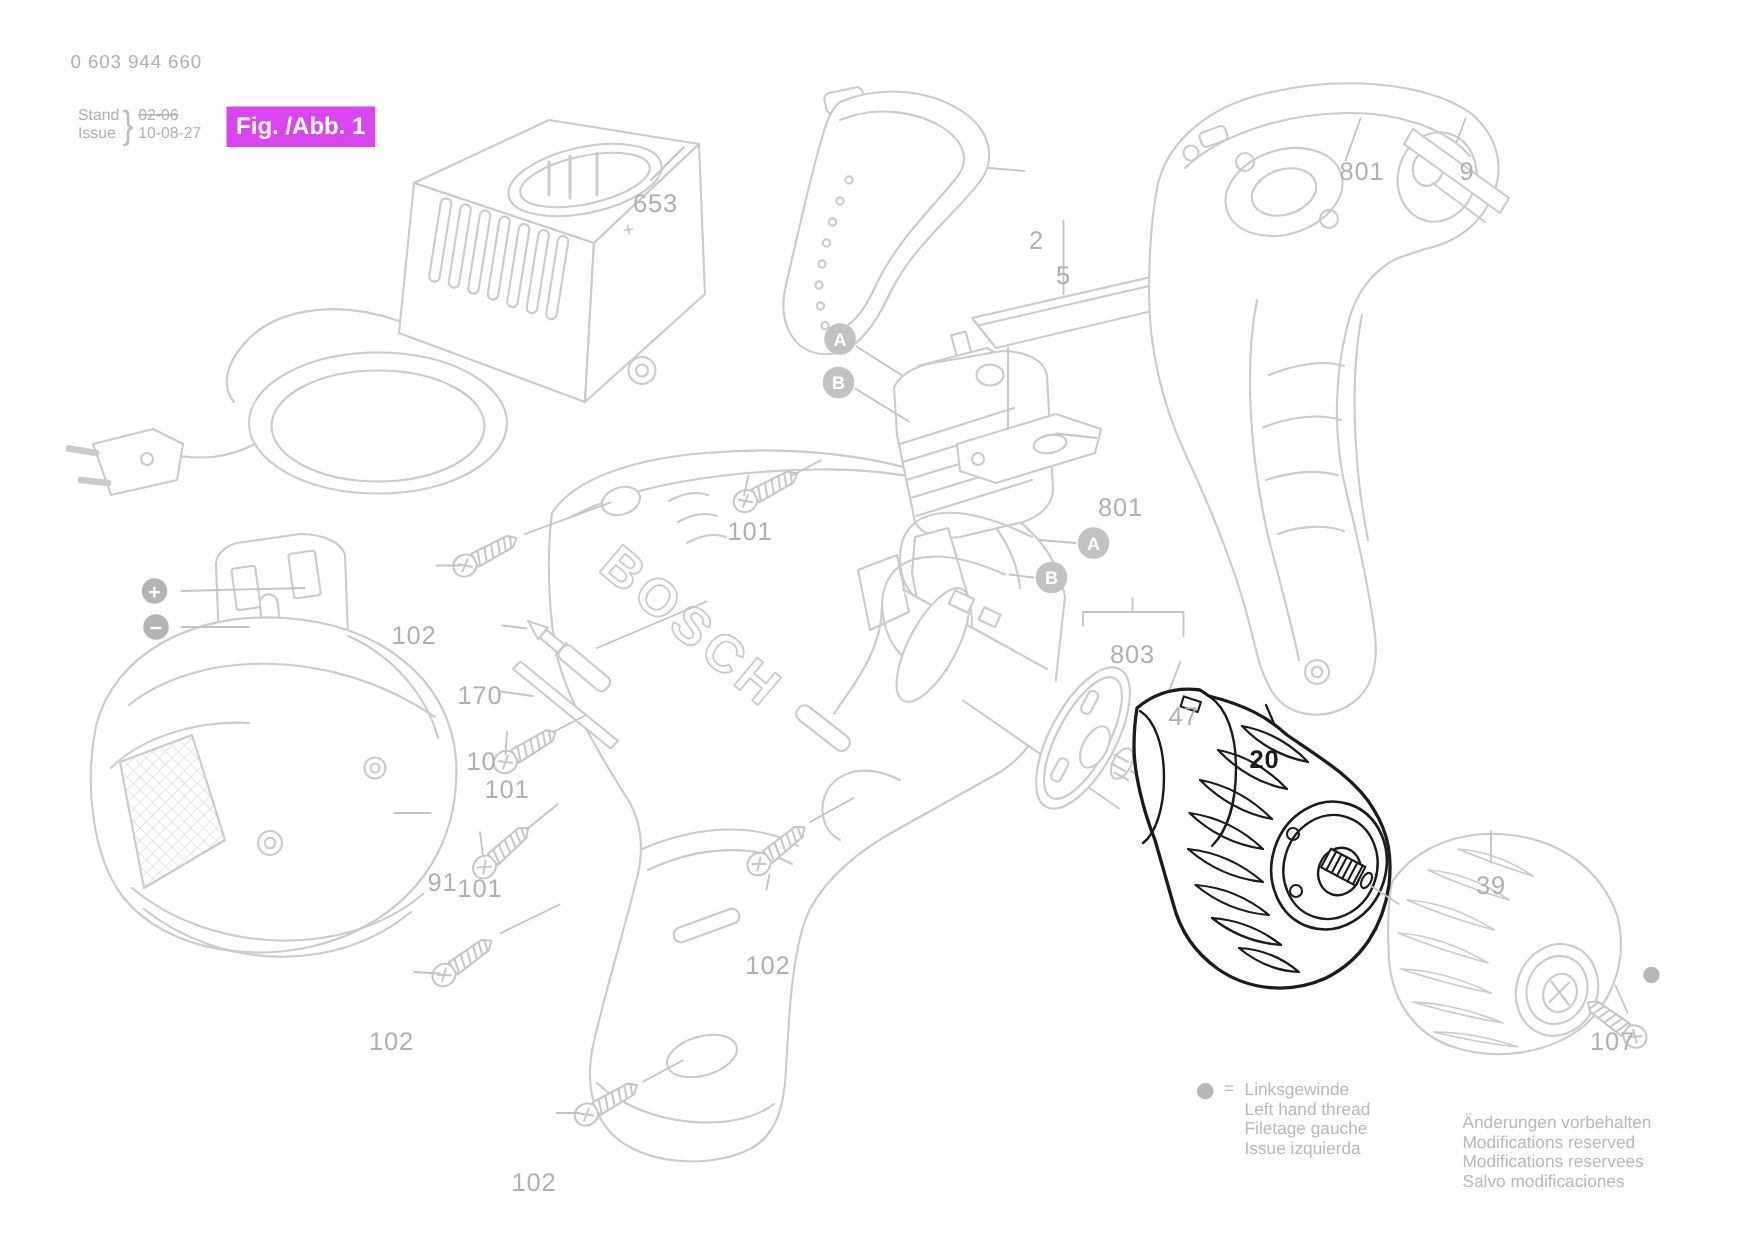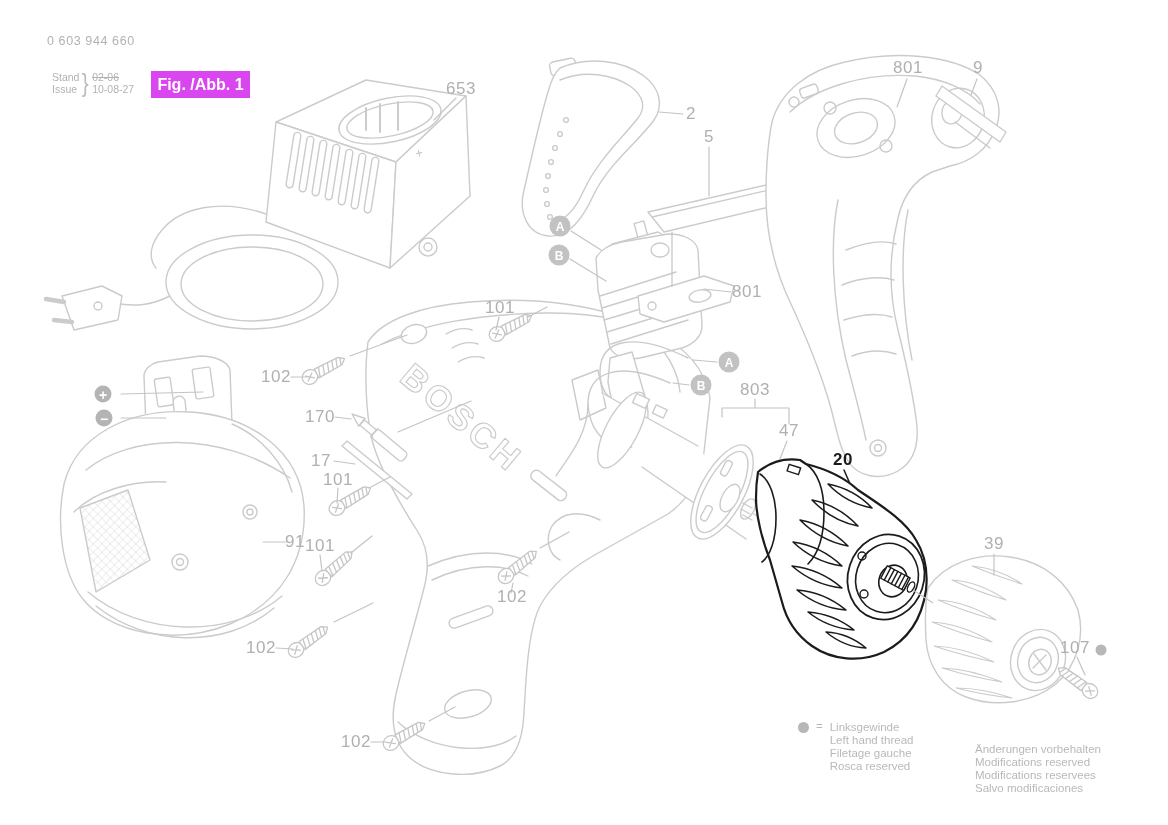--- a/index.html
+++ b/index.html
@@ -11,21 +11,21 @@
   .hdr-part{position:absolute;left:47px;top:34px;font-size:12.5px;color:#b2b2b2;letter-spacing:.6px;}
   .rev{position:absolute;left:52px;top:71px;display:flex;align-items:flex-end;gap:2px;
        color:#b2b2b2;font-size:10.5px;line-height:12px;}
   .rev-col{display:flex;flex-direction:column;}
   .rev-brace{font-size:26px;font-weight:100;color:#bcbcbc;line-height:24px;transform:scaleX(.8);}
   .strike{text-decoration:line-through;}
   .figbox{position:absolute;left:151px;top:71px;width:99px;height:27px;background:#d946ef;
           color:#fff;font-weight:bold;font-size:16px;display:flex;align-items:center;justify-content:center;}
 
   .callout{position:absolute;transform:translate(-50%,-50%);font-size:17px;color:#b0b0b0;
-           letter-spacing:.5px;white-space:nowrap;}
+           letter-spacing:.5px;white-space:nowrap;margin-top:47px;}
   .callout.bold{color:#1b1b1b;font-weight:bold;}
 
   .badge{position:absolute;transform:translate(-50%,-50%);width:21px;height:21px;border-radius:50%;
          background:#c2c2c2;color:#fff;font-weight:bold;font-size:12px;
          display:flex;align-items:center;justify-content:center;}
   .badge.pm{width:17px;height:17px;background:#b4b4b4;font-size:14px;}
 
   .dot{position:absolute;transform:translate(-50%,-50%);width:11px;height:11px;border-radius:50%;background:#b7b7b7;}
 
   .legend{position:absolute;font-size:11.5px;line-height:13px;color:#b9b9b9;}
@@ -277,30 +277,30 @@
     <span>Issue</span>
   </div>
   <div class="rev-brace">}</div>
   <div class="rev-col">
     <span class="strike">02-06</span>
     <span>10-08-27</span>
   </div>
 </div>
 <div class="figbox">Fig. /Abb. 1</div>
 
-<div class="callout" style="left:461px;top:89px">653</div>
+<div class="callout" style="left:437px;top:89px">653</div>
 <div class="callout" style="left:691px;top:114px">2</div>
 <div class="callout" style="left:709px;top:137px">5</div>
 <div class="callout" style="left:908px;top:68px">801</div>
 <div class="callout" style="left:978px;top:68px">9</div>
 <div class="callout" style="left:747px;top:292px">801</div>
 <div class="callout" style="left:500px;top:308px">101</div>
 <div class="callout" style="left:276px;top:377px">102</div>
 <div class="callout" style="left:320px;top:417px">170</div>
-<div class="callout" style="left:321px;top:461px">17</div>
+<div class="callout" style="left:321px;top:461px">10</div>
 <div class="callout" style="left:338px;top:480px">101</div>
 <div class="callout" style="left:295px;top:542px">91</div>
 <div class="callout" style="left:320px;top:546px">101</div>
 <div class="callout" style="left:261px;top:648px">102</div>
 <div class="callout" style="left:512px;top:597px">102</div>
 <div class="callout" style="left:356px;top:742px">102</div>
 <div class="callout" style="left:755px;top:390px">803</div>
 <div class="callout" style="left:789px;top:431px">47</div>
 <div class="callout bold" style="left:843px;top:460px">20</div>
 <div class="callout" style="left:994px;top:544px">39</div>
@@ -314,21 +314,21 @@
 <div class="badge pm" style="left:103px;top:394px">+</div>
 <div class="badge pm" style="left:104px;top:418px">−</div>
 
 <div class="legend lg-left">
   <span class="ldot"></span>
   <span class="leq">=</span>
   <span class="col">
     <span>Linksgewinde</span>
     <span>Left hand thread</span>
     <span>Filetage gauche</span>
-    <span>Rosca reserved</span>
+    <span>Issue izquierda</span>
   </span>
 </div>
 <div class="legend lg-right col">
   <span>Änderungen vorbehalten</span>
   <span>Modifications reserved</span>
   <span>Modifications reservees</span>
   <span>Salvo modificaciones</span>
 </div>
 
 </div>

